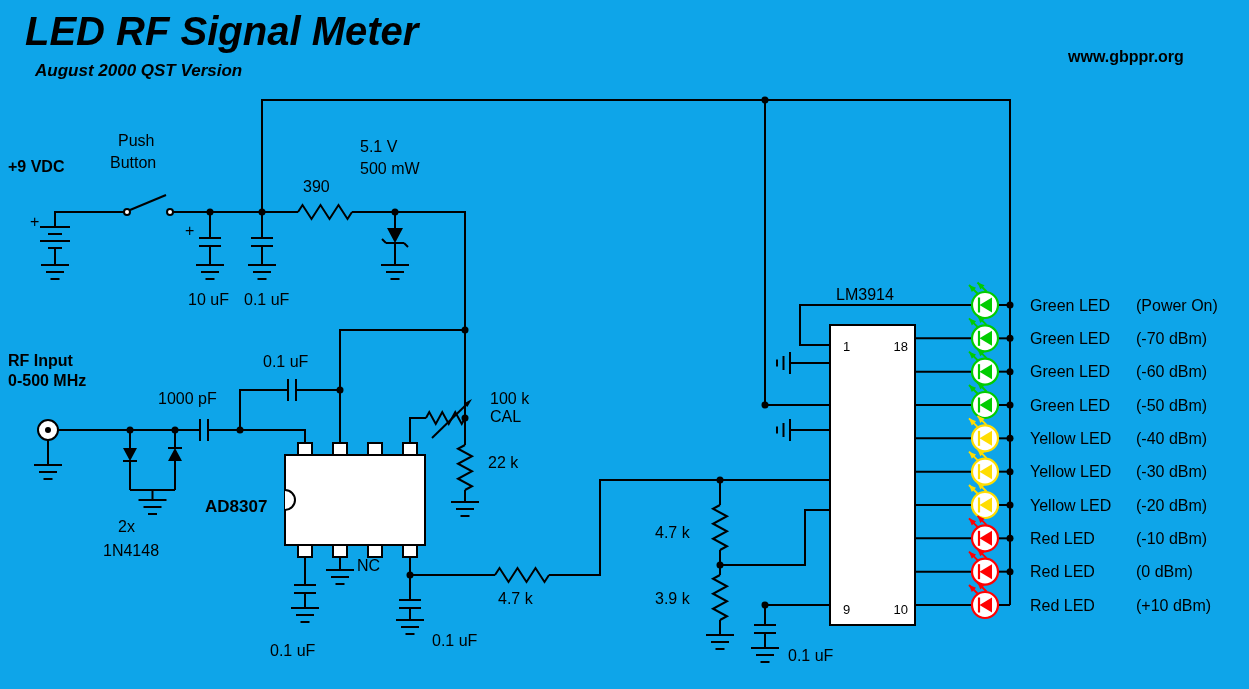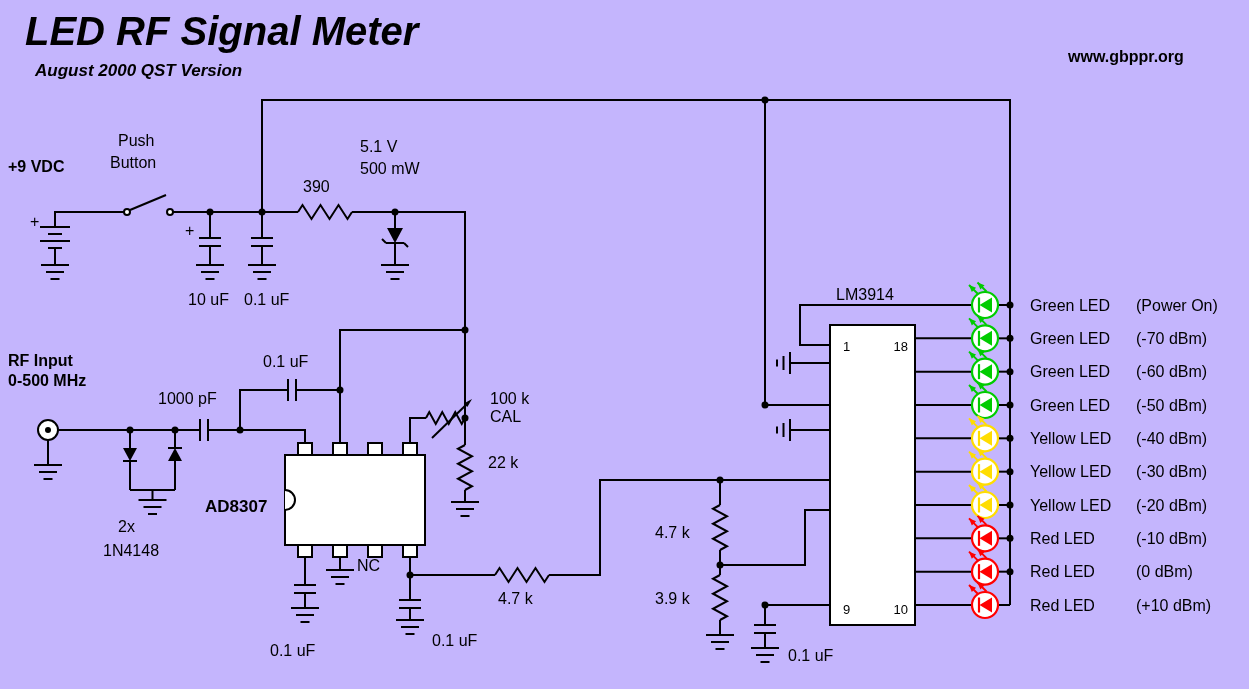--- a/index.html
+++ b/index.html
@@ -1,16 +1,16 @@
 <!DOCTYPE html>
 <html><head>
 <meta charset="utf-8">
 <style>
   html,body{margin:0;padding:0;background:#fff;}
-  .canvas{position:relative;width:1249px;height:689px;background:#c4b5fd;overflow:hidden;}
+  .canvas{position:relative;width:1249px;height:689px;background:#0ea5e9;overflow:hidden;}
   svg{display:block;}
   .w{stroke:#000;stroke-width:2;fill:none;}
   .comp{stroke:#000;stroke-width:2;fill:#fff;}
   .blk{fill:#000;stroke:none;}
   .dot{fill:#000;stroke:none;}
   text{font-family:"Liberation Sans",sans-serif;fill:#000;}
   .t{font-size:16px;}
   .tb{font-weight:bold;}
   .ts{font-size:13px;}
   .t17{font-size:17px;font-weight:bold;}

